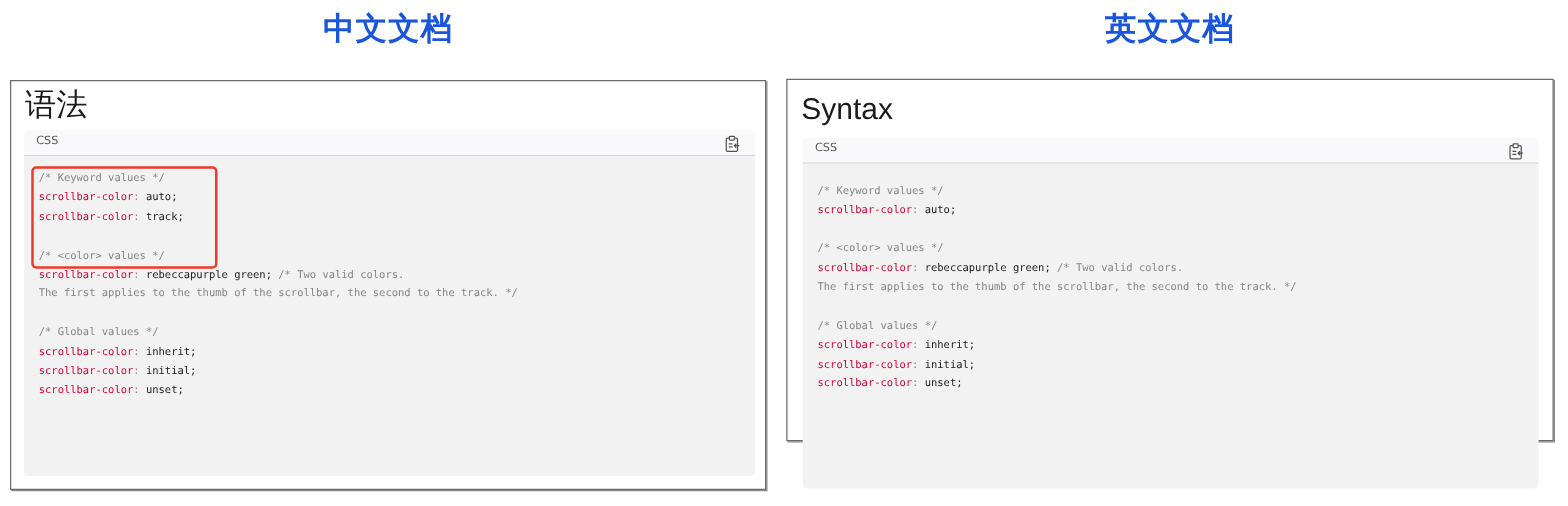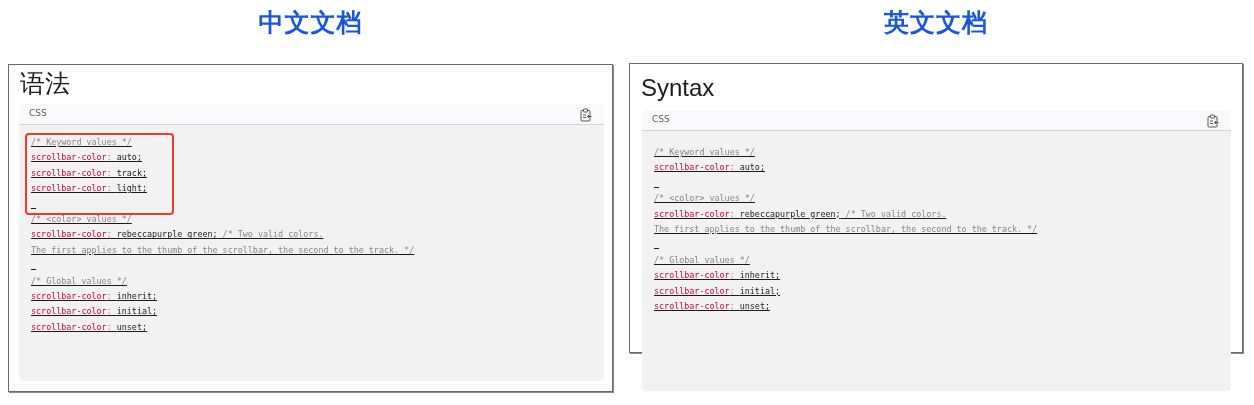--- a/index.html
+++ b/index.html
@@ -41,21 +41,21 @@
       position: absolute; left: 10px; top: 4px; font-size: 9px; color: #5a5a5a;
       font-family: "DejaVu Sans", sans-serif;
     }
     .copy-btn {
       position: absolute; right: 12px; top: 3px; width: 12px; height: 14px;
       cursor: pointer;
     }
     .code-body {
       background: #f2f2f2; height: calc(100% - 21px); padding: 10px 12px;
       font-family: "DejaVu Sans Mono", "Liberation Mono", monospace;
-      font-size: 8.4px; line-height: 15.4px; color: #1b1b1b; position: relative; text-decoration: underline;
+      font-size: 8.4px; line-height: 15.4px; color: #1b1b1b; position: relative;
     }
     #panel-right .code-body { padding-top: 14px; }
     .line { white-space: pre; height: 15.4px; }
     .c-comment { color: #858585; }
     .c-prop { color: #d30038; }
     .c-punc { color: #858585; }
     .c-val { color: #1b1b1b; }
 
     .highlight-box {
       position: absolute; left: 6px; top: 8px; width: 149px; height: 82px;
@@ -80,21 +80,20 @@
           <line x1="3" y1="7" x2="6" y2="7" stroke="#555" stroke-width="1"></line>
           <line x1="3" y1="9.5" x2="6" y2="9.5" stroke="#555" stroke-width="1"></line>
           <path d="M11.5 8.5 H7.5 M9 7 L7.5 8.5 L9 10" fill="none" stroke="#555" stroke-width="1"></path>
         </svg>
       </span>
     </div>
     <div class="code-body" id="code-left">
         <div class="line"><span class="c-comment">/* Keyword values */</span></div>
         <div class="line"><span class="c-prop">scrollbar-color</span><span class="c-punc">: </span><span class="c-val">auto;</span></div>
         <div class="line"><span class="c-prop">scrollbar-color</span><span class="c-punc">: </span><span class="c-val">track;</span></div>
-        <div class="line"><span class="c-prop">scrollbar-color</span><span class="c-punc">: </span><span class="c-val">light;</span></div>
         <div class="line"> </div>
         <div class="line"><span class="c-comment">/* &lt;color&gt; values */</span></div>
         <div class="line"><span class="c-prop">scrollbar-color</span><span class="c-punc">: </span><span class="c-val">rebeccapurple green;</span><span class="c-comment"> /* Two valid colors.</span></div>
         <div class="line"><span class="c-comment">The first applies to the thumb of the scrollbar, the second to the track. */</span></div>
         <div class="line"> </div>
         <div class="line"><span class="c-comment">/* Global values */</span></div>
         <div class="line"><span class="c-prop">scrollbar-color</span><span class="c-punc">: </span><span class="c-val">inherit;</span></div>
         <div class="line"><span class="c-prop">scrollbar-color</span><span class="c-punc">: </span><span class="c-val">initial;</span></div>
         <div class="line"><span class="c-prop">scrollbar-color</span><span class="c-punc">: </span><span class="c-val">unset;</span></div>
         <div class="highlight-box" style="border-color: rgb(238, 58, 42);"></div>

